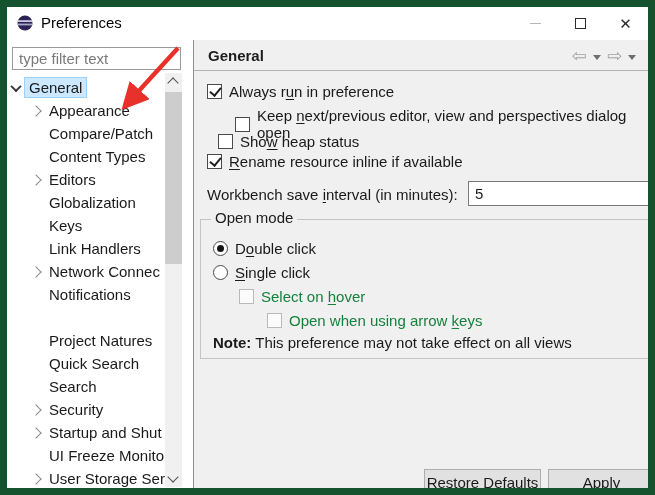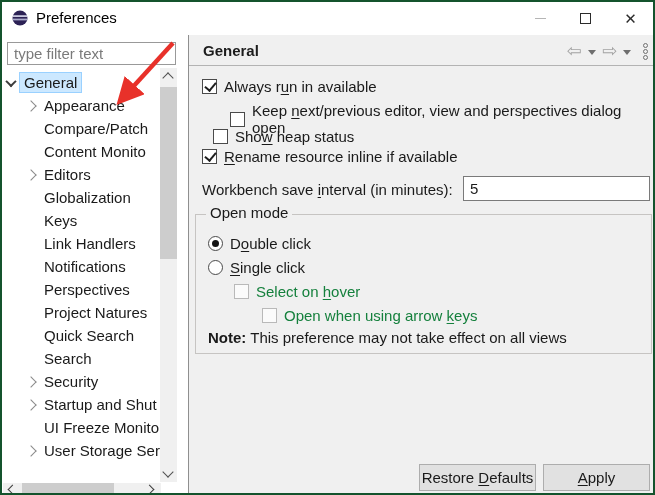--- a/index.html
+++ b/index.html
@@ -1,20 +1,20 @@
 <!DOCTYPE html>
 <html><head>
 <meta charset="utf-8">
 <style>
   * { margin:0; padding:0; box-sizing:border-box; }
   html,body { background:#ddd; }
   body { font-family:"Liberation Sans","DejaVu Sans",sans-serif; }
   .window {
     position:relative; width:655px; height:495px;
-    background:#ffffff; border:2px solid #14532d; overflow:hidden;
+    background:#ffffff; border:7px solid #14532d; overflow:hidden;
     font-size:15px; color:#1a1a1a;
   }
 
   
   .titlebar { position:absolute; left:0; top:0; width:100%; height:33px; background:#fff; }
   .app-icon { position:absolute; left:10px; top:8px; width:16px; height:16px; }
   .title-text { position:absolute; left:34px; top:7px; font-size:15px; color:#000; }
   .win-btn { position:absolute; top:0; width:45px; height:32px; display:flex; align-items:center; justify-content:center; }
   .btn-min { right:90px; }
   .btn-max { right:45px; }
@@ -127,45 +127,48 @@
       <div class="trow l1">
           <span class="chev col"></span>
           <span class="tlabel">Appearance</span>
         </div>
       <div class="trow l1">
           <span class="chev none"></span>
           <span class="tlabel">Compare/Patch</span>
         </div>
       <div class="trow l1">
           <span class="chev none"></span>
-          <span class="tlabel">Content Monito</span>
+          <span class="tlabel">Content Types</span>
         </div>
       <div class="trow l1">
           <span class="chev col"></span>
           <span class="tlabel">Editors</span>
         </div>
       <div class="trow l1">
           <span class="chev none"></span>
           <span class="tlabel">Globalization</span>
         </div>
       <div class="trow l1">
           <span class="chev none"></span>
           <span class="tlabel">Keys</span>
         </div>
       <div class="trow l1">
           <span class="chev none"></span>
           <span class="tlabel">Link Handlers</span>
         </div>
       <div class="trow l1">
+          <span class="chev col"></span>
+          <span class="tlabel">Network Connec</span>
+        </div>
+      <div class="trow l1">
           <span class="chev none"></span>
           <span class="tlabel">Notifications</span>
         </div>
       <div class="trow l1">
           <span class="chev none"></span>
-          <span class="tlabel">Perspectives</span>
         </div>
       <div class="trow l1">
           <span class="chev none"></span>
           <span class="tlabel">Project Natures</span>
         </div>
       <div class="trow l1">
           <span class="chev none"></span>
           <span class="tlabel">Quick Search</span>
         </div>
       <div class="trow l1">
@@ -215,21 +218,21 @@
         <span class="menu-dots">
             <i></i>
             <i></i>
             <i></i>
           </span>
       </div>
     </div>
 
     <div class="crow" style="left:13px; top:41px;">
       <span class="cbox checked"></span>
-      <span><span>Always r</span><span class="mn">u</span><span>n in available</span></span>
+      <span><span>Always r</span><span class="mn">u</span><span>n in preference</span></span>
     </div>
     <div class="crow" style="left:13px; top:74px;padding-left:28px;">
       <span class="cbox"></span>
       <span><span>Keep </span><span class="mn">n</span><span>ext/previous editor, view and perspectives dialog open</span></span>
     </div>
     <div class="crow" style="left:24px; top:91px;text-align:center;">
       <span class="cbox"></span>
       <span><span>Sho</span><span class="mn">w</span><span> heap status</span></span>
     </div>
     <div class="crow" style="left:13px; top:111px;">

